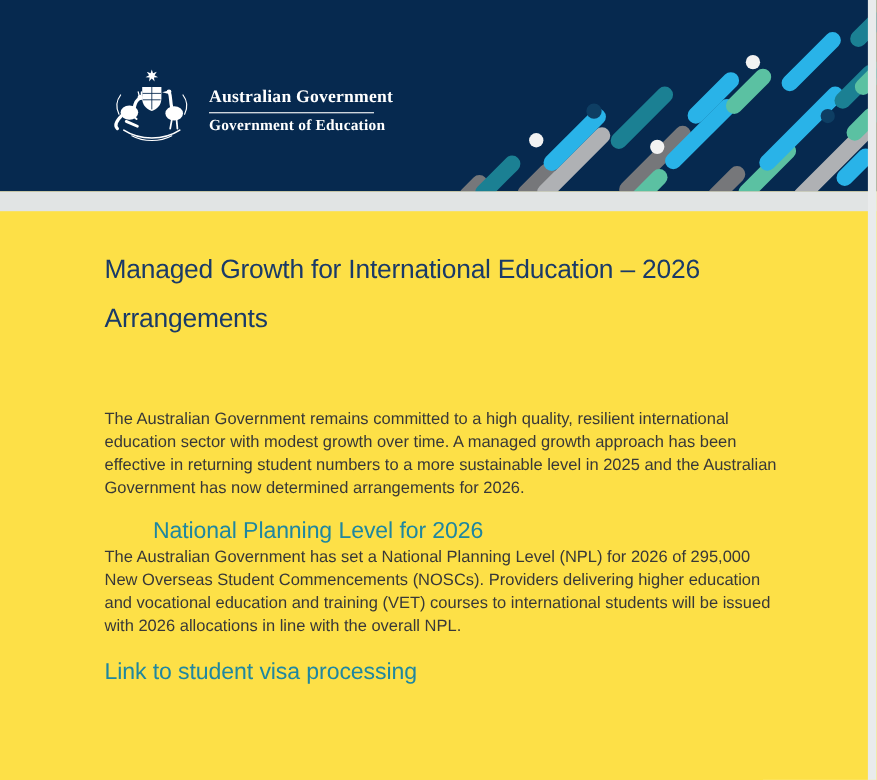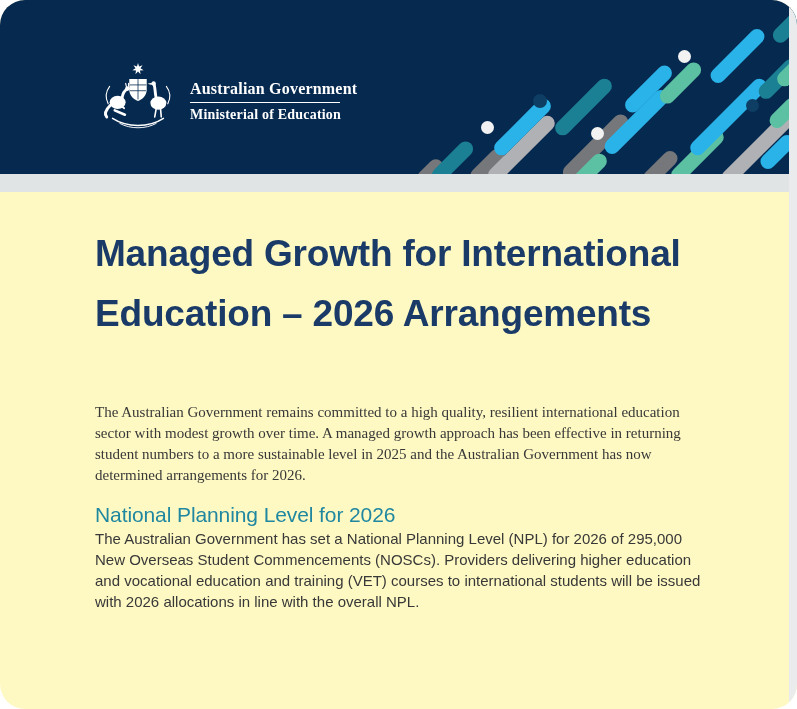--- a/index.html
+++ b/index.html
@@ -2,21 +2,21 @@
 <html style="--navy: #06294F; --band_gray: #E1E4E4; --track_gray: #E9EBEC; --title_navy: #1A3A68; --heading_teal: #1F87A0; --body_text: #383838; --logo_white: #FFFFFF; --stripe_cyan: #29B3E8; --stripe_teal: #1B8093; --stripe_green: #5BC1A2; --stripe_gray_dark: #76777A; --stripe_gray_light: #AFB1B4; --stripe_white: #F2F2F2; --stripe_navy_dot: #0E3E63;"><head>
 <meta charset="utf-8">
 <style>
   html,body{margin:0;padding:0;}
   body{
     width:797px;height:709px;
     background:#ffffff;
     font-family:"Liberation Sans", sans-serif;
     overflow:hidden;
   }
-  .viewport{position:relative;width:797px;height:709px;background:#fef9c3;overflow:hidden;border-radius:25px;}
+  .viewport{position:relative;width:797px;height:709px;background:#fde047;overflow:hidden;}
 
   
   .banner{
     position:absolute;left:0;top:0;width:797px;height:174px;
     background:var(--navy);overflow:hidden;
   }
   .stripes{position:absolute;inset:0;}
   .stripe{position:absolute;border-radius:999px;transform:rotate(45deg);}
   .dot{position:absolute;border-radius:50%;}
 
@@ -27,30 +27,30 @@
   .logo-rule{height:1px;background:#fff;margin:5px 0 4px 0;width:150px;}
   .logo-dept{font-size:14px;font-weight:bold;letter-spacing:.2px;line-height:1.1;}
 
   
   .band{position:absolute;left:0;top:174px;width:797px;height:18px;background:var(--band_gray);}
 
   
   .content{position:absolute;left:95px;top:192px;width:620px;}
   h1{
     margin:32px 0 0 0;
-    font-size:37px;line-height:60px;font-weight:bold;
+    font-size:24px;line-height:44px;font-weight:normal;
     color:var(--title_navy);letter-spacing:-0.2px;
   }
   p{margin:0;font-size:15px;line-height:21px;color:var(--body_text);width:612px;}
-  .intro{margin-top:58px;font-family:Liberation Serif, serif;}
+  .intro{margin-top:58px;}
   h2{
     margin:0;font-weight:400;font-size:21px;line-height:26px;
     color:var(--heading_teal);letter-spacing:-0.1px;
   }
-  .sec-npl h2{margin-top:16px;}
+  .sec-npl h2{margin-top:16px;margin-left:44px;}
   .sec-npl p{margin-top:0;}
   .sec-visa h2{margin-top:18px;}
   .sec-visa p{margin-top:4px;}
 
   
   .scroll-track{position:absolute;right:0;top:0;width:8px;height:709px;background:var(--track_gray);z-index:9;}
 </style>
 </head>
 <body>
 
@@ -109,35 +109,36 @@
         <path stroke="#fff" stroke-width="2.2" stroke-linecap="round" d="M80,65 L78,76 M86,65 L87,76"></path>
 
         <path stroke="#fff" stroke-width="1.5" stroke-linecap="round" d="M14,58 C10,50 10,42 16,34"></path>
         <path stroke="#fff" stroke-width="1.5" stroke-linecap="round" d="M96,58 C100,50 100,42 94,34"></path>
         <path stroke="#fff" stroke-width="2" stroke-linecap="round" d="M20,78 C40,91 70,91 90,78"></path>
         <path stroke="#fff" stroke-width="1.3" stroke-linecap="round" d="M30,85 C45,93 65,93 80,85"></path>
       </svg>
       <div class="logo-text">
         <div class="logo-org">Australian Government</div>
         <div class="logo-rule"></div>
-        <div class="logo-dept">Ministerial of Education</div>
+        <div class="logo-dept">Government of Education</div>
       </div>
     </div>
   </header>
 
   <div class="band"></div>
 
   <main class="content">
     <h1>Managed Growth for International Education – 2026 Arrangements</h1>
 
     <p class="intro">The Australian Government remains committed to a high quality, resilient international education sector with modest growth over time. A managed growth approach has been effective in returning student numbers to a more sustainable level in 2025 and the Australian Government has now determined arrangements for 2026.</p>
 
     <section class="sec-npl">
       <h2>National Planning Level for 2026</h2>
       <p>The Australian Government has set a National Planning Level (NPL) for 2026 of 295,000 New Overseas Student Commencements (NOSCs). Providers delivering higher education and vocational education and training (VET) courses to international students will be issued with 2026 allocations in line with the overall NPL.</p>
     </section>
 
     <section class="sec-visa">
+      <h2>Link to student visa processing</h2>
     </section>
   </main>
 
   <div class="scroll-track"></div>
 </div>
 
 </body></html>

